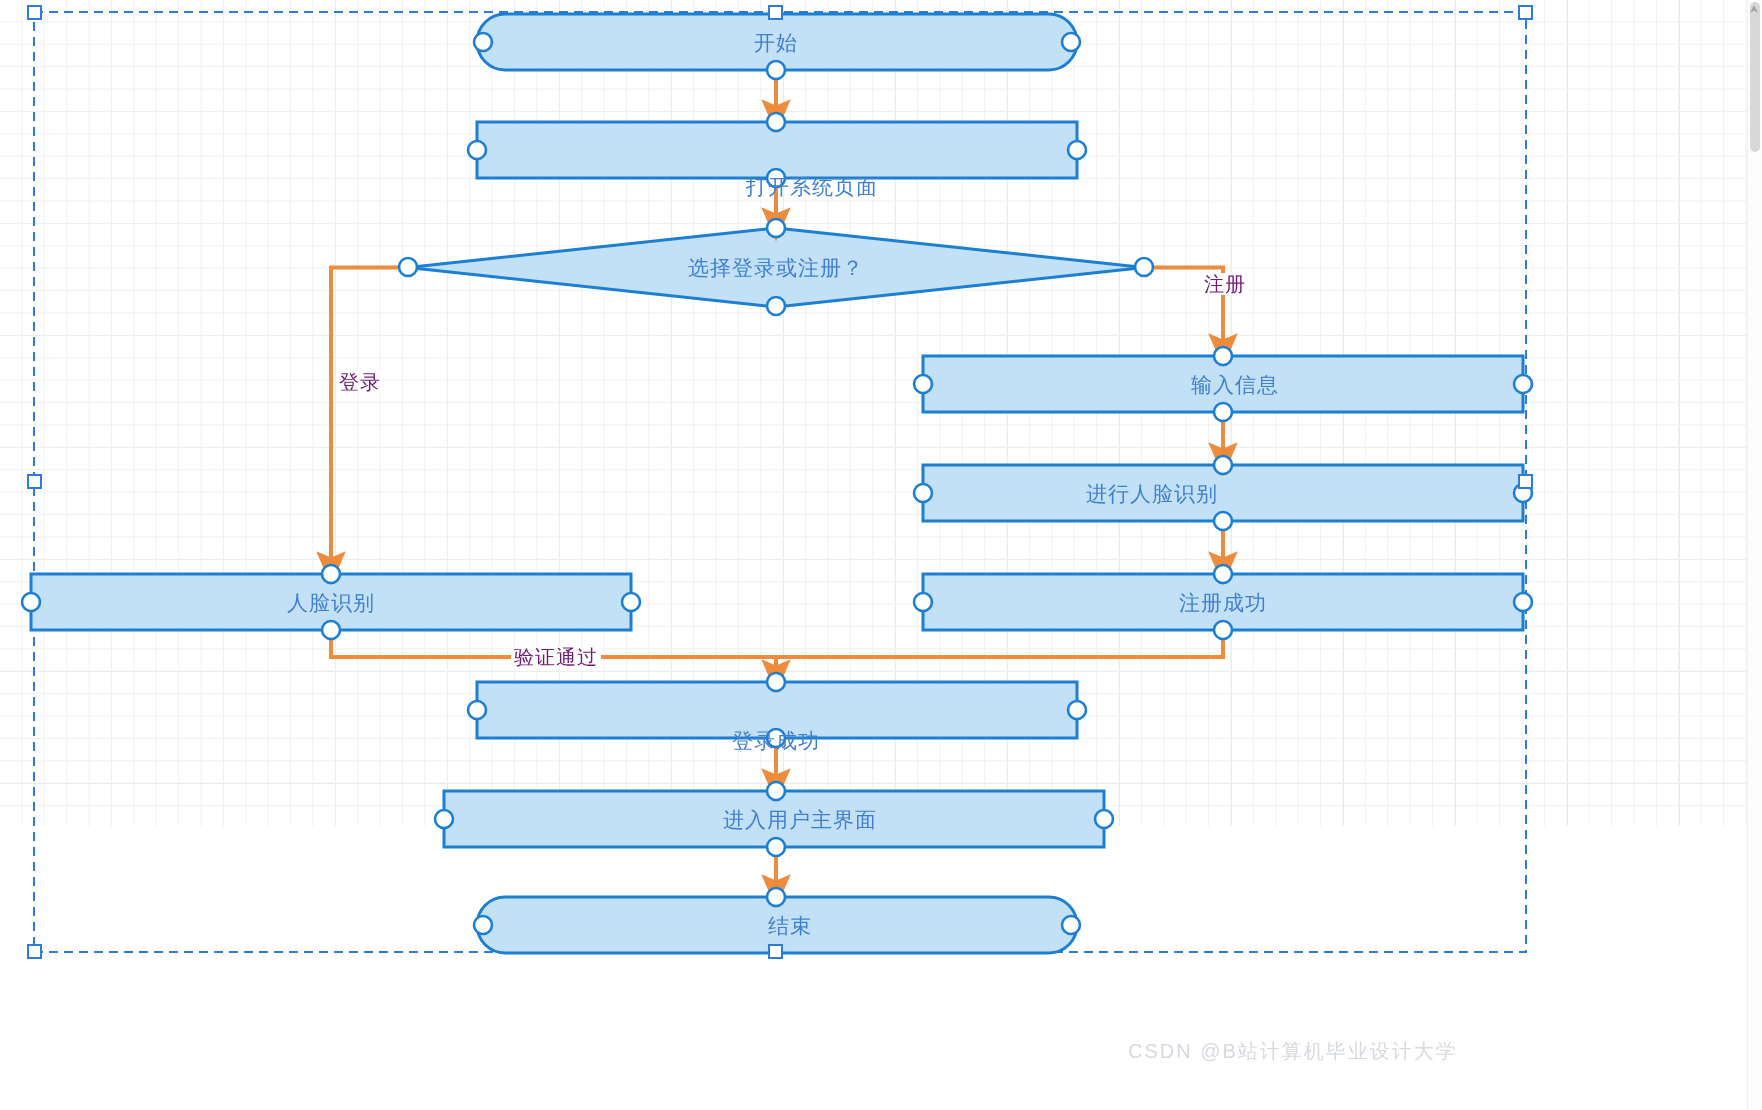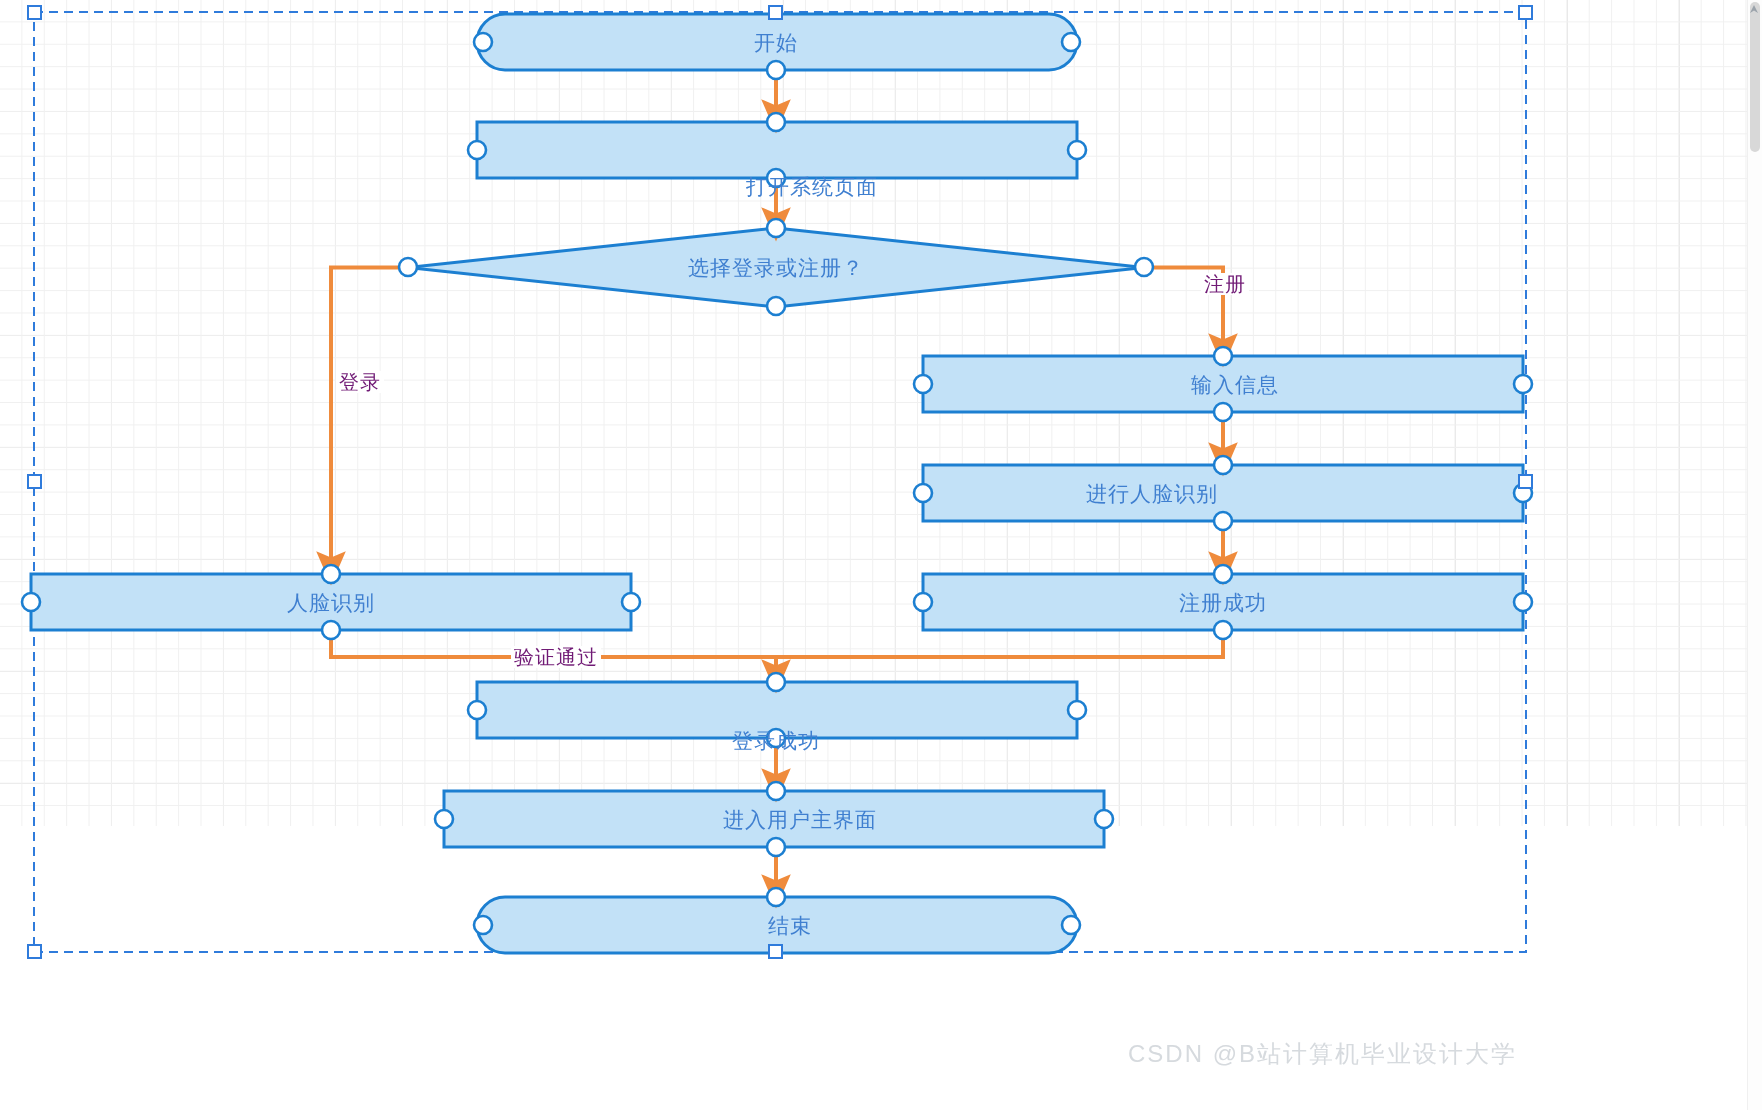--- a/index.html
+++ b/index.html
@@ -41,21 +41,21 @@
     line-height:1;
     white-space:nowrap;
     transform:translate(-50%,-50%);
     background:#ffffff;
     padding:1px 3px;
     letter-spacing:1px;
   }
   .watermark{
     position:absolute;
     color:#d6dade;
-    font-size:24px;
+    font-size:20px;
     white-space:nowrap;
     letter-spacing:2px;
     left:1128px;top:1038px;
   }
   .scroll-v{
     position:absolute;right:0;top:0;width:14px;height:1110px;background:#fdfdfd;
     border-left:1px solid #f0f0f0;
   }
   .scroll-v-thumb{
     position:absolute;right:2px;top:2px;width:10px;height:150px;

